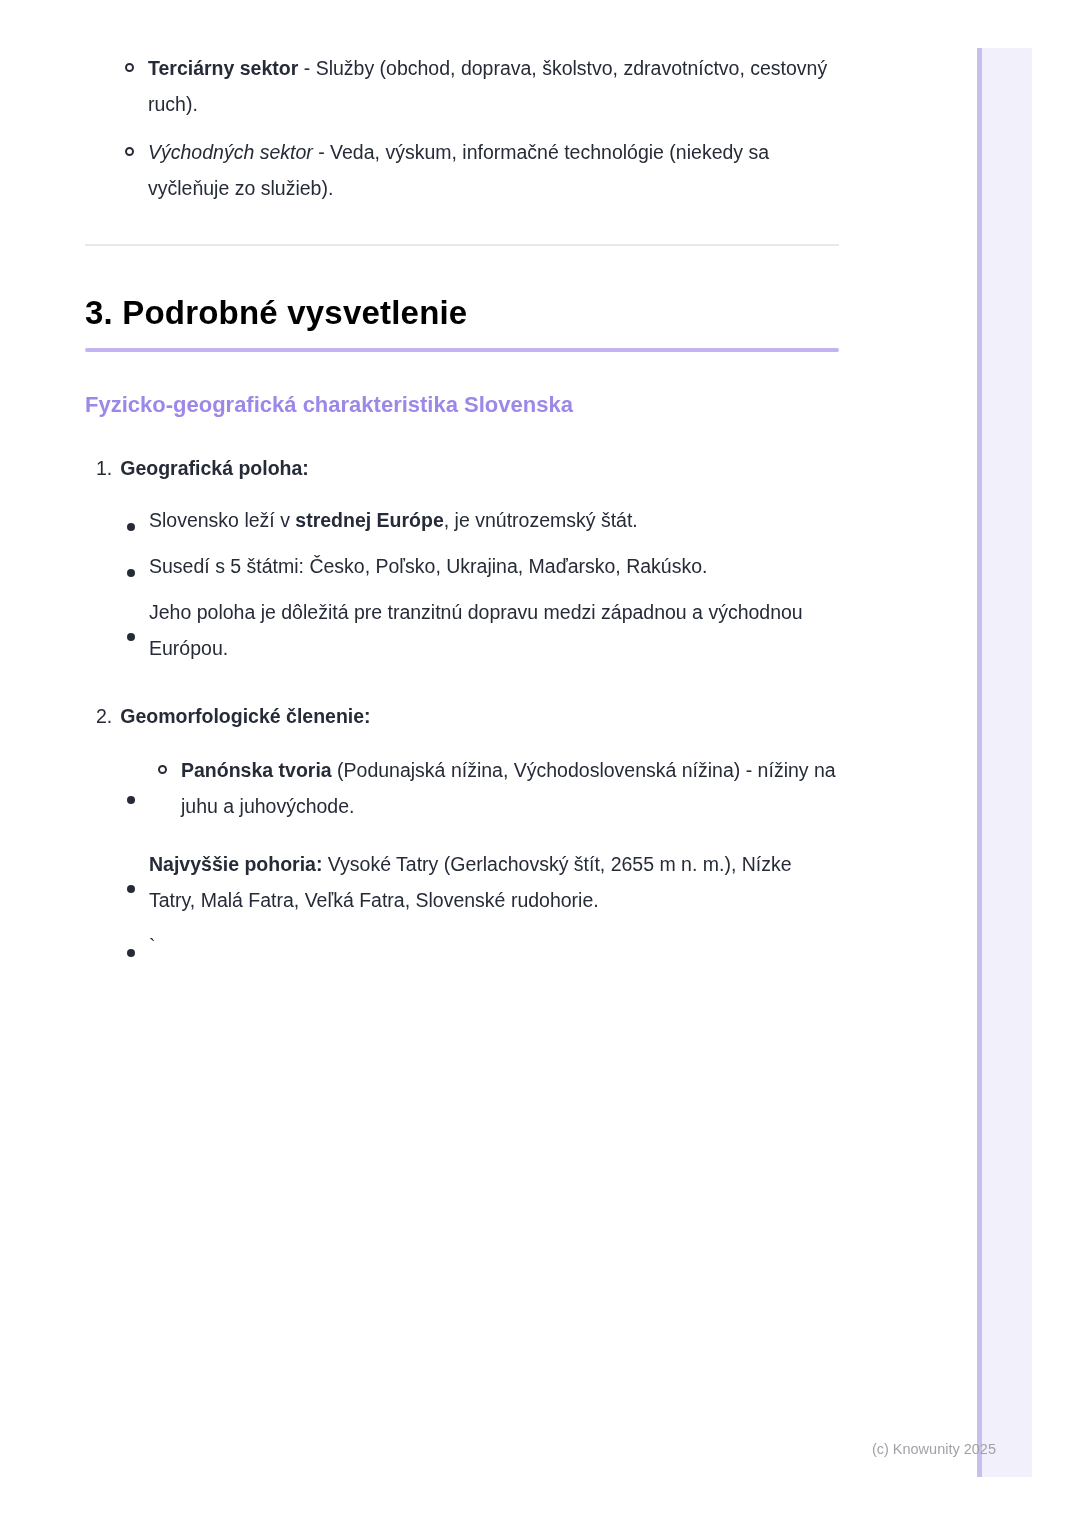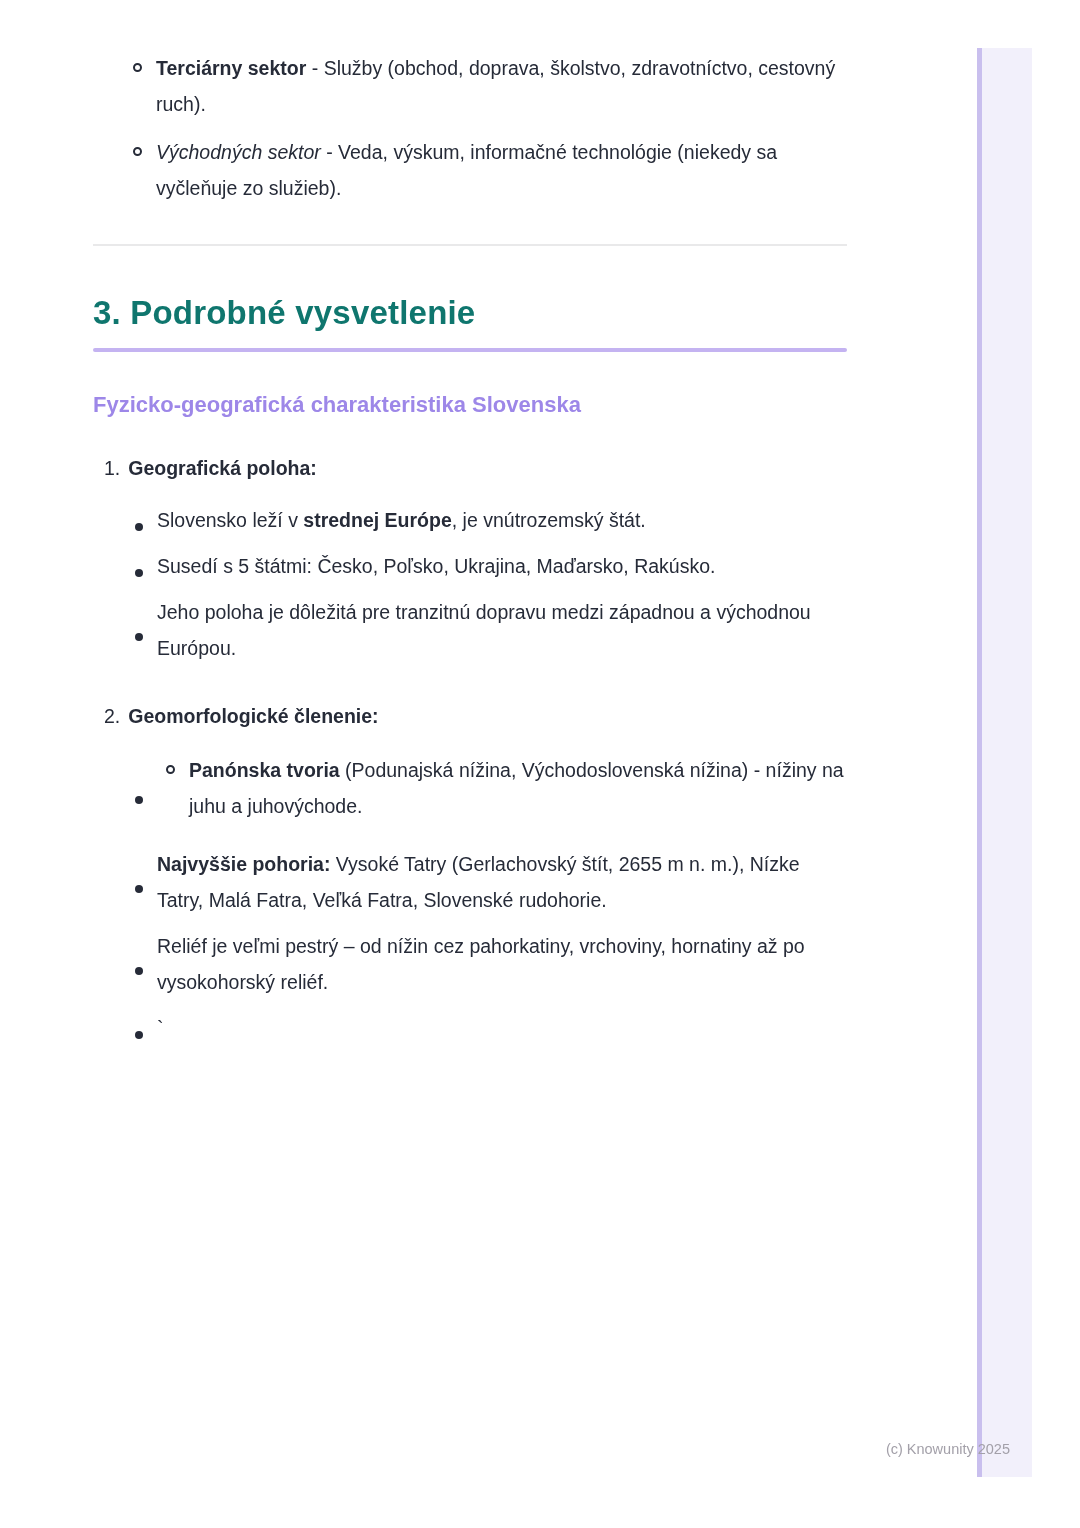--- a/index.html
+++ b/index.html
@@ -6,21 +6,21 @@
   html, body {
     width: 1080px; height: 1528px;
     background: #ffffff;
     font-family: "Liberation Sans", "DejaVu Sans", sans-serif;
     color: #262b38;
     overflow: hidden;
     position: relative;
   }
   .content {
     position: absolute;
-    left: 93px; top: 50px;
+    left: 85px; top: 50px;
     width: 754px;
   }
   .body-text { font-size: 19.5px; line-height: 36px; color: #262b38; }
 
   
   .intro-list { list-style: none; }
   .intro-list li { display: flex; margin-bottom: 12px; padding-left: 40px; }
   .marker-hollow {
     flex: 0 0 auto;
     width: 9px; height: 9px;
@@ -36,21 +36,21 @@
     margin-top: 14px; margin-right: 14px;
   }
   .divider {
     border: none;
     height: 2px; background: #e9e9ea;
     margin-top: 38px;
   }
   h1.section-title {
     margin-top: 48px;
     font-size: 33px; font-weight: 700;
-    color: #0f766e;
+    color: #000000;
     letter-spacing: 0.2px;
   }
   .title-underline {
     margin-top: 16px;
     height: 4px; width: 100%;
     background: #c4b3f1;
     border-radius: 2px;
   }
   h2.subsection-title {
     margin-top: 40px;
@@ -72,21 +72,21 @@
   
   .scroll-strip {
     position: absolute;
     left: 977px; top: 48px;
     width: 55px; height: 1429px;
     background: #f2f0fb;
     border-left: 5px solid #c9bfee;
   }
   .footer {
     position: absolute;
-    top: 1441px; right: 70px;
+    top: 1441px; right: 84px;
     font-size: 14.5px;
     color: #a3a0a9;
     z-index: 2;
   }
 </style>
 </head>
 <body>
 
 <div class="content">
 
@@ -145,24 +145,20 @@
             </li>
           </ul>
         </div>
       </li>
       <li>
         <span class="marker-dot"></span>
         <div class="li-body"><strong>Najvyššie pohoria:</strong><span> Vysoké Tatry (Gerlachovský štít, 2655 m n. m.), Nízke Tatry, Malá Fatra, Veľká Fatra, Slovenské rudohorie.</span></div>
       </li>
       <li>
         <span class="marker-dot"></span>
-        <div class="li-body">Reliéf je veľmi pestrý – od nížin cez pahorkatiny, vrchoviny, hornatiny až po vysokohorský reliéf.</div>
-      </li>
-      <li>
-        <span class="marker-dot"></span>
         <div class="li-body">`</div>
       </li>
     </ul>
   </div>
 
 </div>
 
 <div class="scroll-strip"></div>
 <div class="footer">(c) Knowunity 2025</div>
 

